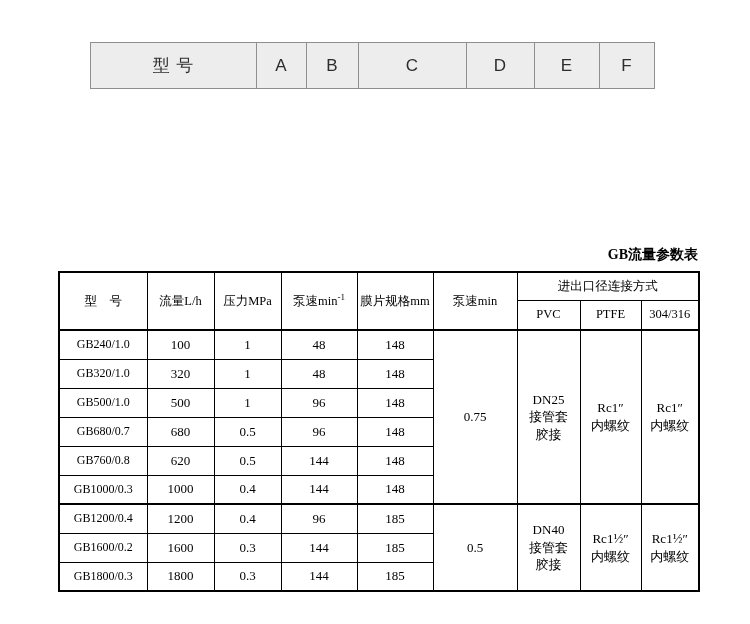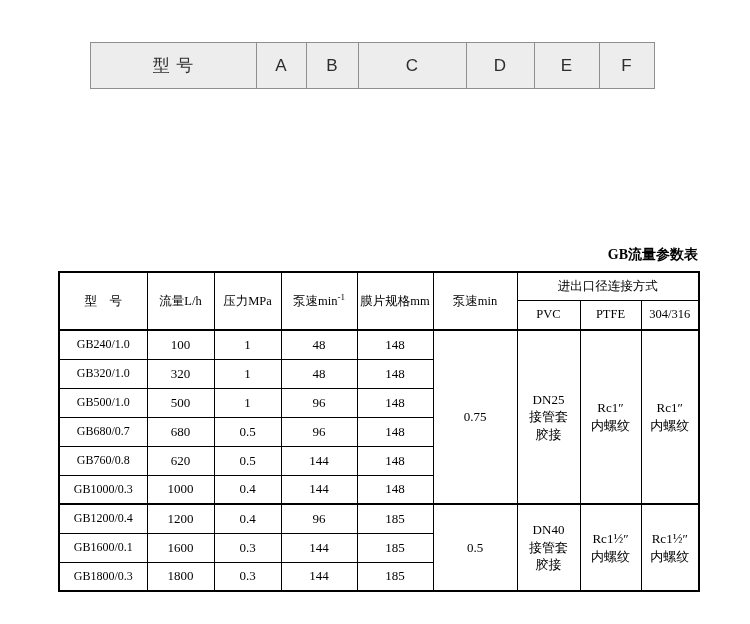--- a/index.html
+++ b/index.html
@@ -209,21 +209,21 @@
       <td rowspan="3">0.5</td>
       <td rowspan="3" class="multiline">DN40
 接管套
 胶接</td>
       <td rowspan="3" class="multiline">Rc1½″
 内螺纹</td>
       <td rowspan="3" class="multiline">Rc1½″
 内螺纹</td>
     </tr>
     <tr>
-      <td class="model-cell">GB1600/0.1</td>
+      <td class="model-cell">GB1600/0.2</td>
       <td>1600</td>
       <td>0.3</td>
       <td>144</td>
       <td>185</td>
     </tr>
     <tr>
       <td class="model-cell">GB1800/0.3</td>
       <td>1800</td>
       <td>0.3</td>
       <td>144</td>

